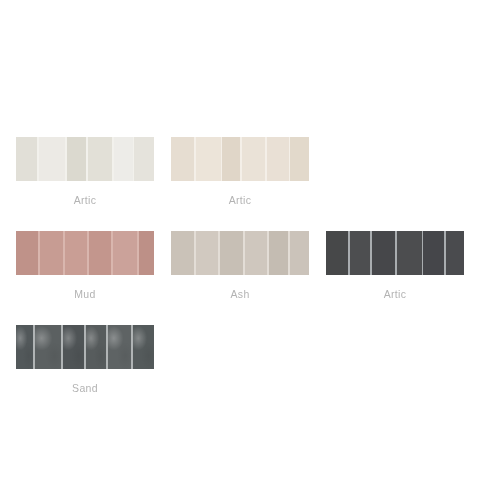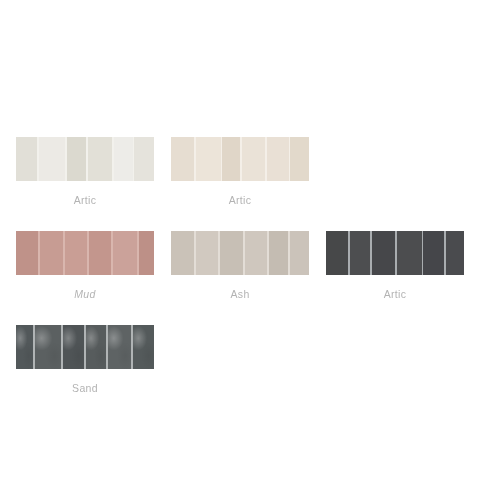--- a/index.html
+++ b/index.html
@@ -135,21 +135,21 @@
           <div class="tile tex-none" style="background: rgb(199, 156, 147); width: 23px;"></div>
           <div class="grout" style="background: rgb(217, 182, 174); width: 1.91667px;"></div>
           <div class="tile tex-none" style="background: rgb(201, 158, 149); width: 22.0417px;"></div>
           <div class="grout" style="background: rgb(217, 182, 174); width: 1.91667px;"></div>
           <div class="tile tex-none" style="background: rgb(195, 150, 141); width: 22.0417px;"></div>
           <div class="grout" style="background: rgb(217, 182, 174); width: 1.91667px;"></div>
           <div class="tile tex-none" style="background: rgb(203, 162, 154); width: 23.9583px;"></div>
           <div class="grout" style="background: rgb(217, 182, 174); width: 1.91667px;"></div>
           <div class="tile tex-none" style="background: rgb(189, 144, 135); width: 15.3333px;"></div>
         </div>
-        <div class="swatch-label" style="color: rgb(179, 179, 179); font-style: italic;">Mud</div>
+        <div class="swatch-label" style="color: rgb(179, 179, 179);">Mud</div>
       </div>
       <div class="swatch-cell">
         <div class="swatch-strip" style="background: rgb(227, 221, 214);">
           <div class="tile tex-none" style="background: rgb(202, 194, 184); width: 23px;"></div>
           <div class="grout" style="background: rgb(227, 221, 214); width: 1.91667px;"></div>
           <div class="tile tex-none" style="background: rgb(209, 201, 192); width: 22.0417px;"></div>
           <div class="grout" style="background: rgb(227, 221, 214); width: 1.91667px;"></div>
           <div class="tile tex-none" style="background: rgb(199, 191, 181); width: 23px;"></div>
           <div class="grout" style="background: rgb(227, 221, 214); width: 1.91667px;"></div>
           <div class="tile tex-none" style="background: rgb(207, 199, 190); width: 22.0417px;"></div>

